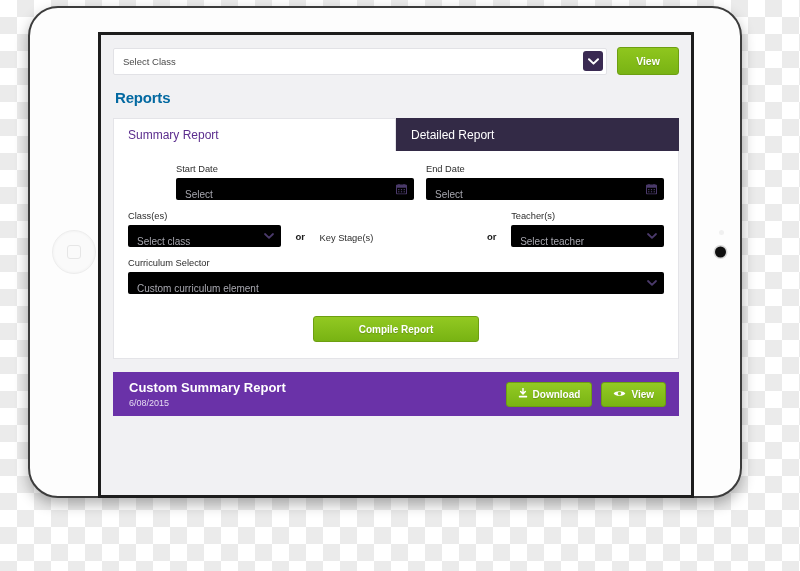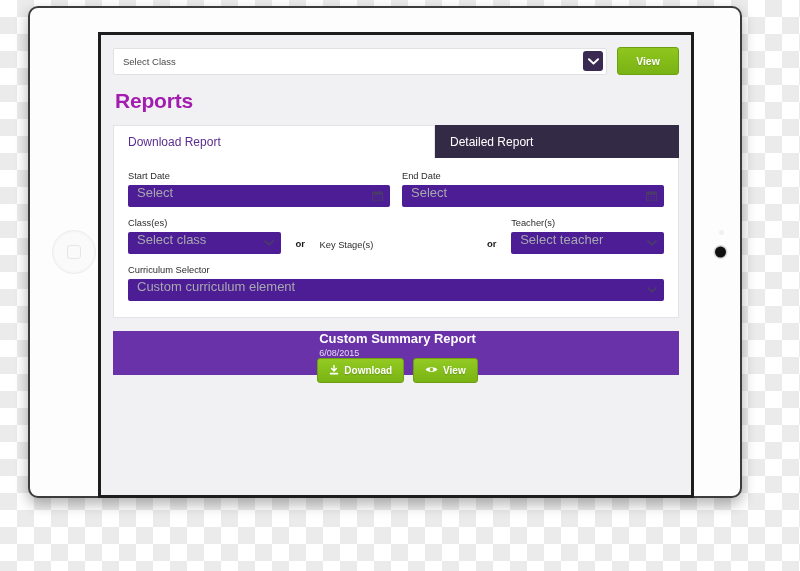--- a/index.html
+++ b/index.html
@@ -25,21 +25,21 @@
   }
 
   
   #tablet {
     position: absolute;
     left: 28px;
     top: 6px;
     width: 714px;
     height: 492px;
     background: #fdfdfd;
-    border-radius: 10px;
+    border-radius: 30px;
     border: 2px solid #3c3c3c;
     box-shadow: 0 6px 14px rgba(0,0,0,.30);
   }
   #tablet::after {
     content: "";
     position: absolute;
     left: 10px; right: 10px; bottom: -7px; height: 10px;
     border-radius: 50%;
     background: rgba(0,0,0,.12);
     filter: blur(3px);
@@ -143,22 +143,22 @@
     border: 1px solid #6d9f11;
     border-radius: 3px;
     color: #fff;
     font-size: 10.5px;
     font-weight: bold;
     display: flex; align-items: center; justify-content: center;
     text-shadow: 0 1px 1px rgba(0,0,0,.18);
   }
 
   h1.page-title {
-    color: #a21caf;
-    font-size: 21px;
+    color: #0369a1;
+    font-size: 15px;
     font-weight: bold;
     letter-spacing: -.2px;
     margin: 14px 0 12px 2px;
   }
 
   
   .tabs { display: flex; align-items: flex-end; }
   .tab {
     height: 33px;
     display: flex; align-items: center;
@@ -167,21 +167,21 @@
   }
   .tab.active {
     flex: 1;
     background: #fff;
     color: #5b2d8e;
     border: 1px solid #e4e4e8;
     border-bottom: none;
     font-size: 12px;
   }
   .tab.inactive {
-    width: 244px;
+    width: 283px;
     background: #332a46;
     color: #ffffff;
     border: 1px solid #332a46;
     font-size: 12px;
   }
 
   
   .card {
     background: #fff;
     border: 1px solid #e4e4e8;
@@ -191,38 +191,38 @@
 
   .field-label {
     font-size: 9.3px;
     color: #2c2c2c;
     margin-bottom: 4px;
     font-weight: normal;
   }
   .input {
     position: relative;
     height: 22px;
-    background: #4c1d95;
+    background: #000000;
     border-radius: 2px;
     display: flex;
-    align-items: flex-start;
+    align-items: flex-end;
     padding: 0 24px 0 9px;
-    font-size: 13px;
+    font-size: 10px;
     color: #a8a8b0;
   }
   .input .cal,
   .input .dd {
     position: absolute;
     right: 7px; top: 50%;
     transform: translateY(-50%);
     display: flex; align-items: center;
   }
 
   .row { display: flex; }
-  .row.dates { gap: 12px; margin-bottom: 11px; }
+  .row.dates { gap: 12px; margin-bottom: 11px; margin-left: 48px; }
   .row.dates .col { flex: 1; }
 
   .row.triple { align-items: flex-end; margin-bottom: 11px; }
   .row.triple .col { width: 158px; }
   .row.triple .or {
     width: 40px;
     text-align: center;
     font-size: 9.5px;
     font-weight: bold;
     color: #1a1a1a;
@@ -247,21 +247,20 @@
   
   .report-banner {
     margin-top: 13px;
     background: #673ab0;
     background: #6a32a8;
     height: 44px;
     display: flex;
     align-items: center;
     justify-content: space-between;
     padding: 0 13px 0 16px;
-    flex-direction: column;
   }
   .report-banner .title {
     color: #fff;
     font-size: 13px;
     font-weight: bold;
     line-height: 1.25;
   }
   .report-banner .date {
     color: #e4d9f2;
     font-size: 9px;
@@ -305,21 +304,21 @@
                 <path d="M1 1.3 L5.5 5.6 L10 1.3" stroke="#ffffff" stroke-width="2" fill="none" stroke-linecap="round" stroke-linejoin="round"></path>
               </svg>
           </span>
         </div>
         <div class="btn-view-top">View</div>
       </div>
 
       <h1 class="page-title">Reports</h1>
 
       <div class="tabs">
-        <div class="tab active">Download Report</div>
+        <div class="tab active">Summary Report</div>
         <div class="tab inactive">Detailed Report</div>
       </div>
 
       <div class="card">
 
         <div class="row dates">
           <div class="col">
             <div class="field-label">Start Date</div>
             <div class="input">
               <span>Select</span>
@@ -396,20 +395,23 @@
           <div class="input">
             <span>Custom curriculum element</span>
             <span class="dd">
               <svg width="10" height="6" viewBox="0 0 10 6">
                   <path d="M1 1 L5 4.8 L9 1" stroke="#4b3a6b" stroke-width="1.8" fill="none" stroke-linecap="round" stroke-linejoin="round"></path>
                 </svg>
             </span>
           </div>
         </div>
 
+        <div class="compile-wrap">
+          <div class="btn-compile">Compile Report</div>
+        </div>
 
       </div>
 
       <div class="report-banner">
         <div>
           <div class="title">Custom Summary Report</div>
           <div class="date">6/08/2015</div>
         </div>
         <div class="banner-actions">
           <div class="btn-pill">

